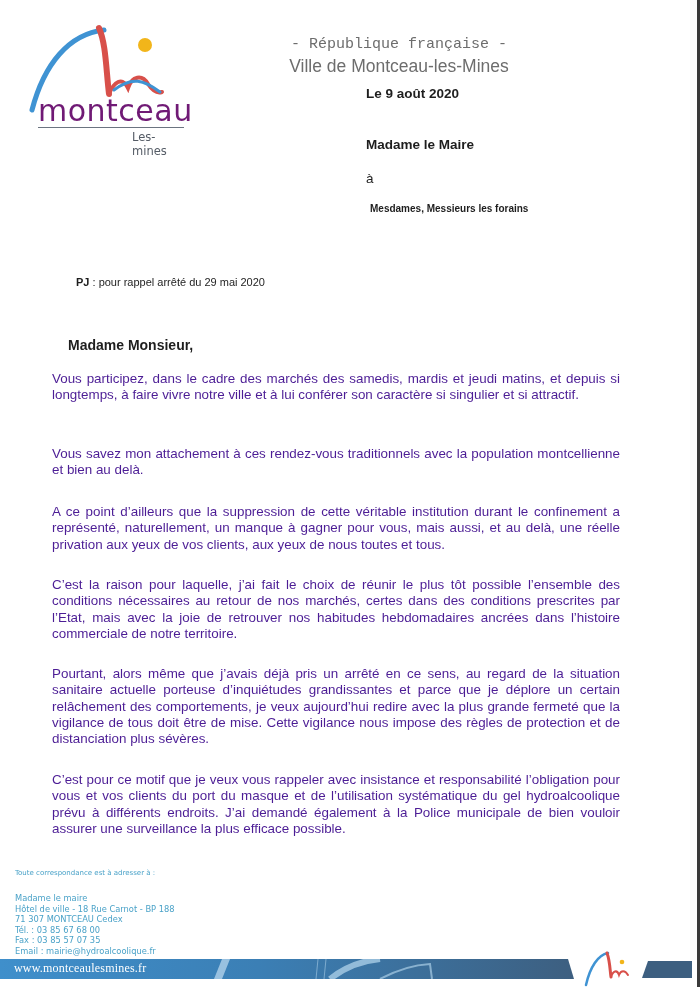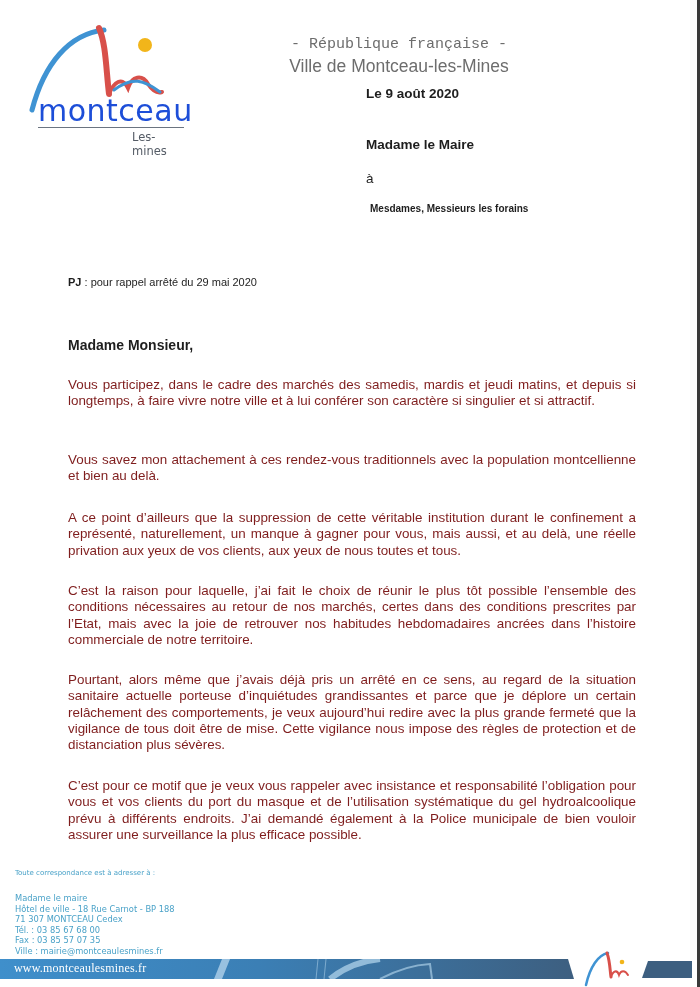--- a/index.html
+++ b/index.html
@@ -3,34 +3,34 @@
 <meta charset="utf-8">
 <style>
   html, body { margin:0; padding:0; }
   body {
     width:700px; height:987px; position:relative; overflow:hidden;
     background:#ffffff; font-family:"Liberation Sans", sans-serif; color:#1e1e1e;
   }
   .right-edge { position:absolute; right:0; top:0; width:3px; height:987px; background:#3a3a3a; }
   .logo { position:absolute; left:14px; top:14px; width:170px; height:120px; }
   .logo svg { position:absolute; left:0; top:0; }
-  .logo-word { position:absolute; left:24px; top:82px; font-size:30px; letter-spacing:0.5px; color:#1d4ed8; font-family:"DejaVu Sans", sans-serif; line-height:30px; }
+  .logo-word { position:absolute; left:24px; top:82px; font-size:30px; letter-spacing:0.5px; color:#701a75; font-family:"DejaVu Sans", sans-serif; line-height:30px; }
   .logo-line { position:absolute; left:24px; top:113px; width:146px; height:1px; background:#6b7480; }
   .logo-sub { position:absolute; left:118px; top:116px; font-size:11.5px; color:#555c66; font-family:"DejaVu Sans", sans-serif; }
   .republic { position:absolute; left:0; width:700px; top:38px; text-align:center; padding-left:100px; box-sizing:border-box; font-size:15px; color:#6d6d6d; padding-left:98px; }
   .republic-1 { top:36px;font-family:Liberation Mono, monospace; }
   .republic-2 { top:56px; font-size:17.5px; }
   .date { position:absolute; left:366px; top:86px; font-size:13.5px; font-weight:bold; }
   .from { position:absolute; left:366px; top:137px; font-size:13.5px; font-weight:bold; }
   .a { position:absolute; left:366px; top:171px; font-size:13.5px; }
   .to { position:absolute; left:370px; top:203px; font-size:10px; font-weight:bold; }
-  .pj { position:absolute; left:68px; top:276px; font-size:11px; }
+  .pj { position:absolute; left:76px; top:276px; font-size:11px; }
   .pj b { font-weight:bold; }
   .salutation { position:absolute; left:68px; top:337px; font-size:14px; font-weight:bold; }
-  .body-text { position:absolute; left:68px; width:568px; font-size:13.4px; line-height:16.3px; text-align:justify; color:#7f1d1d;margin-top:6px; }
+  .body-text { position:absolute; left:52px; width:568px; font-size:13.4px; line-height:16.3px; text-align:justify; color:#4c1d95; }
   .p1 { top:371px; }
   .p2 { top:446px; }
   .p3 { top:504px; }
   .p4 { top:577px; }
   .p5 { top:666px; }
   .p6 { top:772px; }
   .footer-block { position:absolute; left:15px; top:868px; color:#4aa2c8; font-family:"DejaVu Sans", sans-serif; }
   .footer-intro { font-size:7px; line-height:10px; margin-bottom:15px; }
   .footer-line { font-size:8.3px; line-height:10.5px; }
   .banner { position:absolute; left:0; top:959px; width:590px; height:20px; overflow:hidden; }
@@ -76,21 +76,21 @@
 <div class="body-text p5">Pourtant, alors même que j’avais déjà pris un arrêté en ce sens, au regard de la situation sanitaire actuelle porteuse d’inquiétudes grandissantes et parce que je déplore un certain relâchement des comportements, je veux aujourd’hui redire avec la plus grande fermeté que la vigilance de tous doit être de mise. Cette vigilance nous impose des règles de protection et de distanciation plus sévères.</div>
 <div class="body-text p6">C’est pour ce motif que je veux vous rappeler avec insistance et responsabilité l’obligation pour vous et vos clients du port du masque et de l’utilisation systématique du gel hydroalcoolique prévu à différents endroits. J’ai demandé également à la Police municipale de bien vouloir assurer une surveillance la plus efficace possible.</div>
 
 <div class="footer-block">
   <div class="footer-intro">Toute correspondance est à adresser à :</div>
   <div class="footer-line">Madame le maire</div>
   <div class="footer-line">Hôtel de ville - 18 Rue Carnot - BP 188</div>
   <div class="footer-line">71 307 MONTCEAU Cedex</div>
   <div class="footer-line">Tél. : 03 85 67 68 00</div>
   <div class="footer-line">Fax : 03 85 57 07 35</div>
-  <div class="footer-line">Ville : mairie@montceaulesmines.fr</div>
+  <div class="footer-line">Email : mairie@hydroalcoolique.fr</div>
 </div>
 
 <div class="banner">
   <svg width="590" height="20" viewBox="0 0 590 20">
     <defs>
       <linearGradient id="bg" x1="0" x2="1" y1="0" y2="0">
         <stop offset="0" stop-color="#3f8fcb"></stop>
         <stop offset="0.45" stop-color="#3b7fb5"></stop>
         <stop offset="1" stop-color="#3d5f80"></stop>
       </linearGradient>

